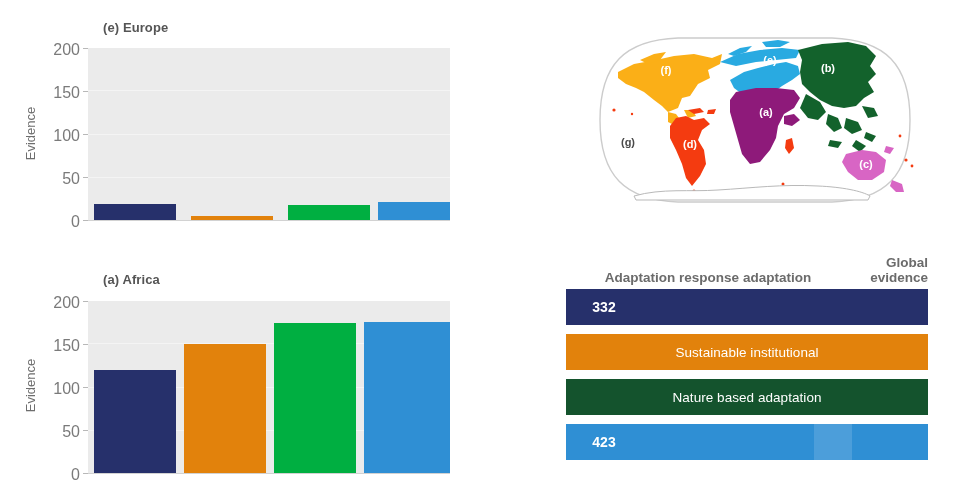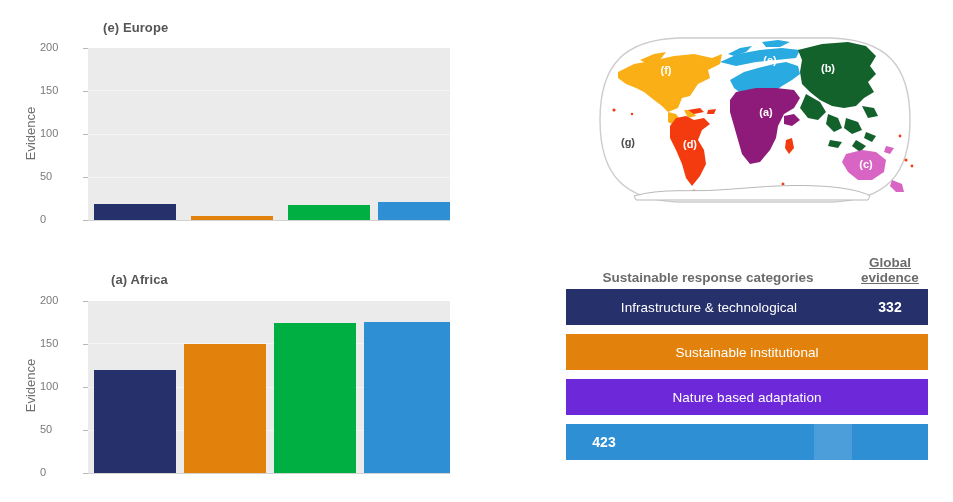--- a/index.html
+++ b/index.html
@@ -47,22 +47,23 @@
     right: 0;
     height: 1px;
     background: #f4f4f4;
   }
   .bar {
     position: absolute;
     bottom: 0;
   }
   .tick-label {
     position: absolute;
-    font-size: 11px;
+    font-size: 16px;
     color: #7a7a7a;
+    text-align: right;
     white-space: nowrap;
   }
   .tick-mark {
     position: absolute;
     height: 1px;
     width: 5px;
     background: #b8b8b8;
   }
   .axis-line-x {
     position: absolute;
@@ -85,26 +86,25 @@
   .th-categories {
     flex: 1;
     text-align: center;
     font-size: 13.5px;
     font-weight: bold;
     color: #6b6b6b;
     padding-right: 2px;
   }
   .th-global {
     width: 76px;
-    text-align: center;
+    text-align: right;
     font-size: 13.5px;
     font-weight: bold;
     color: #6b6b6b;
     line-height: 1.12;
-    text-decoration: underline;
   }
   .row {
     display: flex;
     align-items: stretch;
     height: 36px;
     margin-bottom: 9px;
     position: relative;
   }
   .row-label {
     flex: 1;
@@ -179,21 +179,21 @@
     <div class="bar" style="left:6px;   width:82px; height:16px; background:#26306b;"></div>
     <div class="bar" style="left:103px; width:82px; height:4px;  background:#e2820c;"></div>
     <div class="bar" style="left:200px; width:82px; height:15px; background:#00af41;"></div>
     <div class="bar" style="left:290px; width:86px; height:18px; background:#2f8fd4;"></div>
   </div>
   <div class="axis-line-x" style="left:88px; top:220px; width:362px; background:#d2d2d2;"></div>
 </div>
 
 <div class="chart" style="left:0px; top:250px; width:480px; height:252px;">
 
-  <div class="chart-title" style="left:111px; top:22px;">(a) Africa</div>
+  <div class="chart-title" style="left:103px; top:22px;">(a) Africa</div>
 
   <div class="ylabel" style="left:-10px; top:128px; width:80px; text-align:center;">Evidence</div>
 
   <div class="tick-label" style="left:40px; top:44px; width:40px;">200</div>
   <div class="tick-label" style="left:40px; top:87px; width:40px;">150</div>
   <div class="tick-label" style="left:40px; top:130px; width:40px;">100</div>
   <div class="tick-label" style="left:40px; top:173px; width:40px;">50</div>
   <div class="tick-label" style="left:40px; top:216px; width:40px;">0</div>
 
   <div class="tick-mark" style="left:83px; top:51px;"></div>
@@ -285,37 +285,36 @@
     <text class="map-label" x="258" y="58" text-anchor="middle">(b)</text>
     <text class="map-label" x="196" y="102" text-anchor="middle">(a)</text>
     <text class="map-label" x="296" y="154" text-anchor="middle">(c)</text>
     <text class="map-label map-label-dark" x="58" y="132" text-anchor="middle">(g)</text>
   </svg>
 </div>
 
 <div class="table-wrap">
 
   <div class="table-head">
-    <div class="th-categories">Sustainable response categories</div>
+    <div class="th-categories">Adaptation response adaptation</div>
     <div class="th-global">
       <div>Global</div>
       <div>evidence</div>
     </div>
   </div>
 
   <div class="row" style="background:#26306b;">
-    <div class="row-label">Infrastructure &amp; technological</div>
     <div class="row-value">332</div>
   </div>
 
   <div class="row" style="background:#e2820c;">
     <div class="row-label">Sustainable institutional</div>
   </div>
 
-  <div class="row" style="background:#6d28d9;">
+  <div class="row" style="background:#14532d;">
     <div class="row-label">Nature based adaptation</div>
   </div>
 
   <div class="row" style="background:#2f8fd4;">
     <div class="row-overlay" style="left:248px; width:38px;"></div>
     <div class="row-value">423</div>
   </div>
 
 </div>
 

